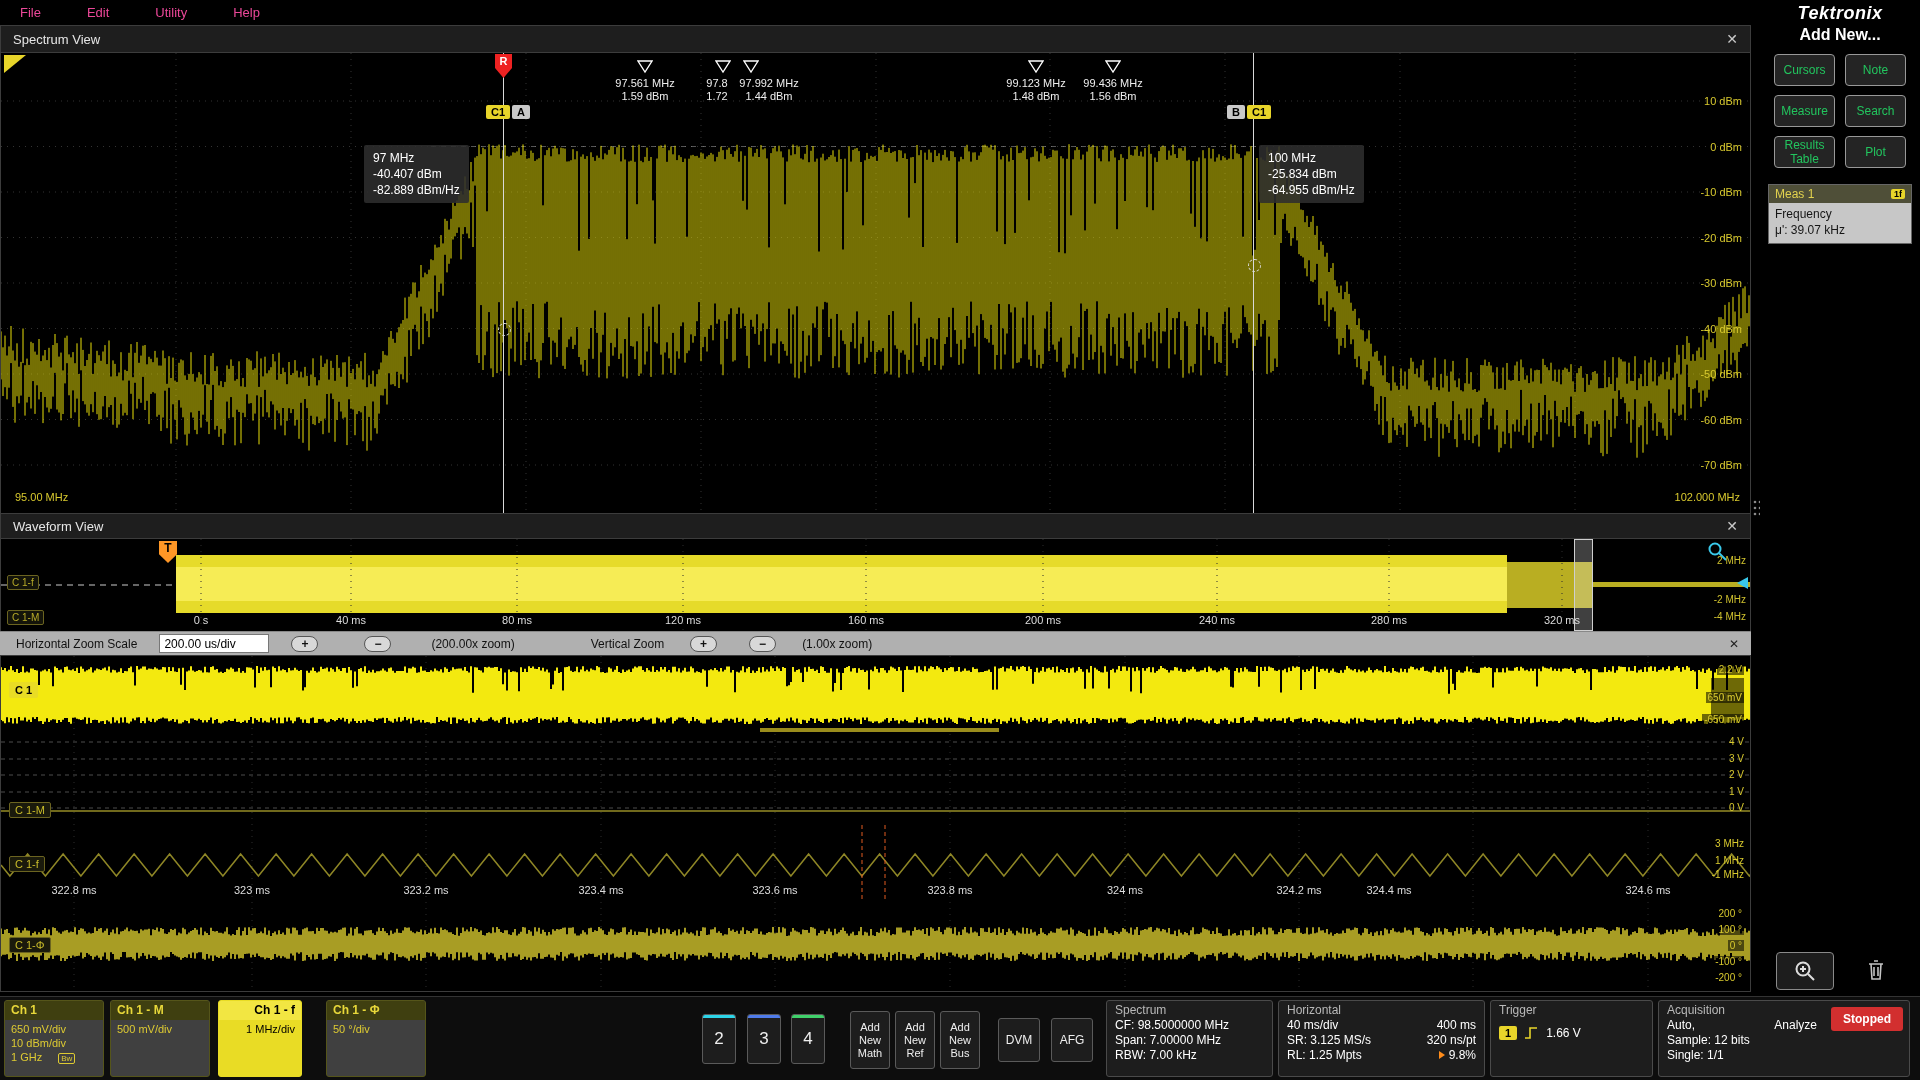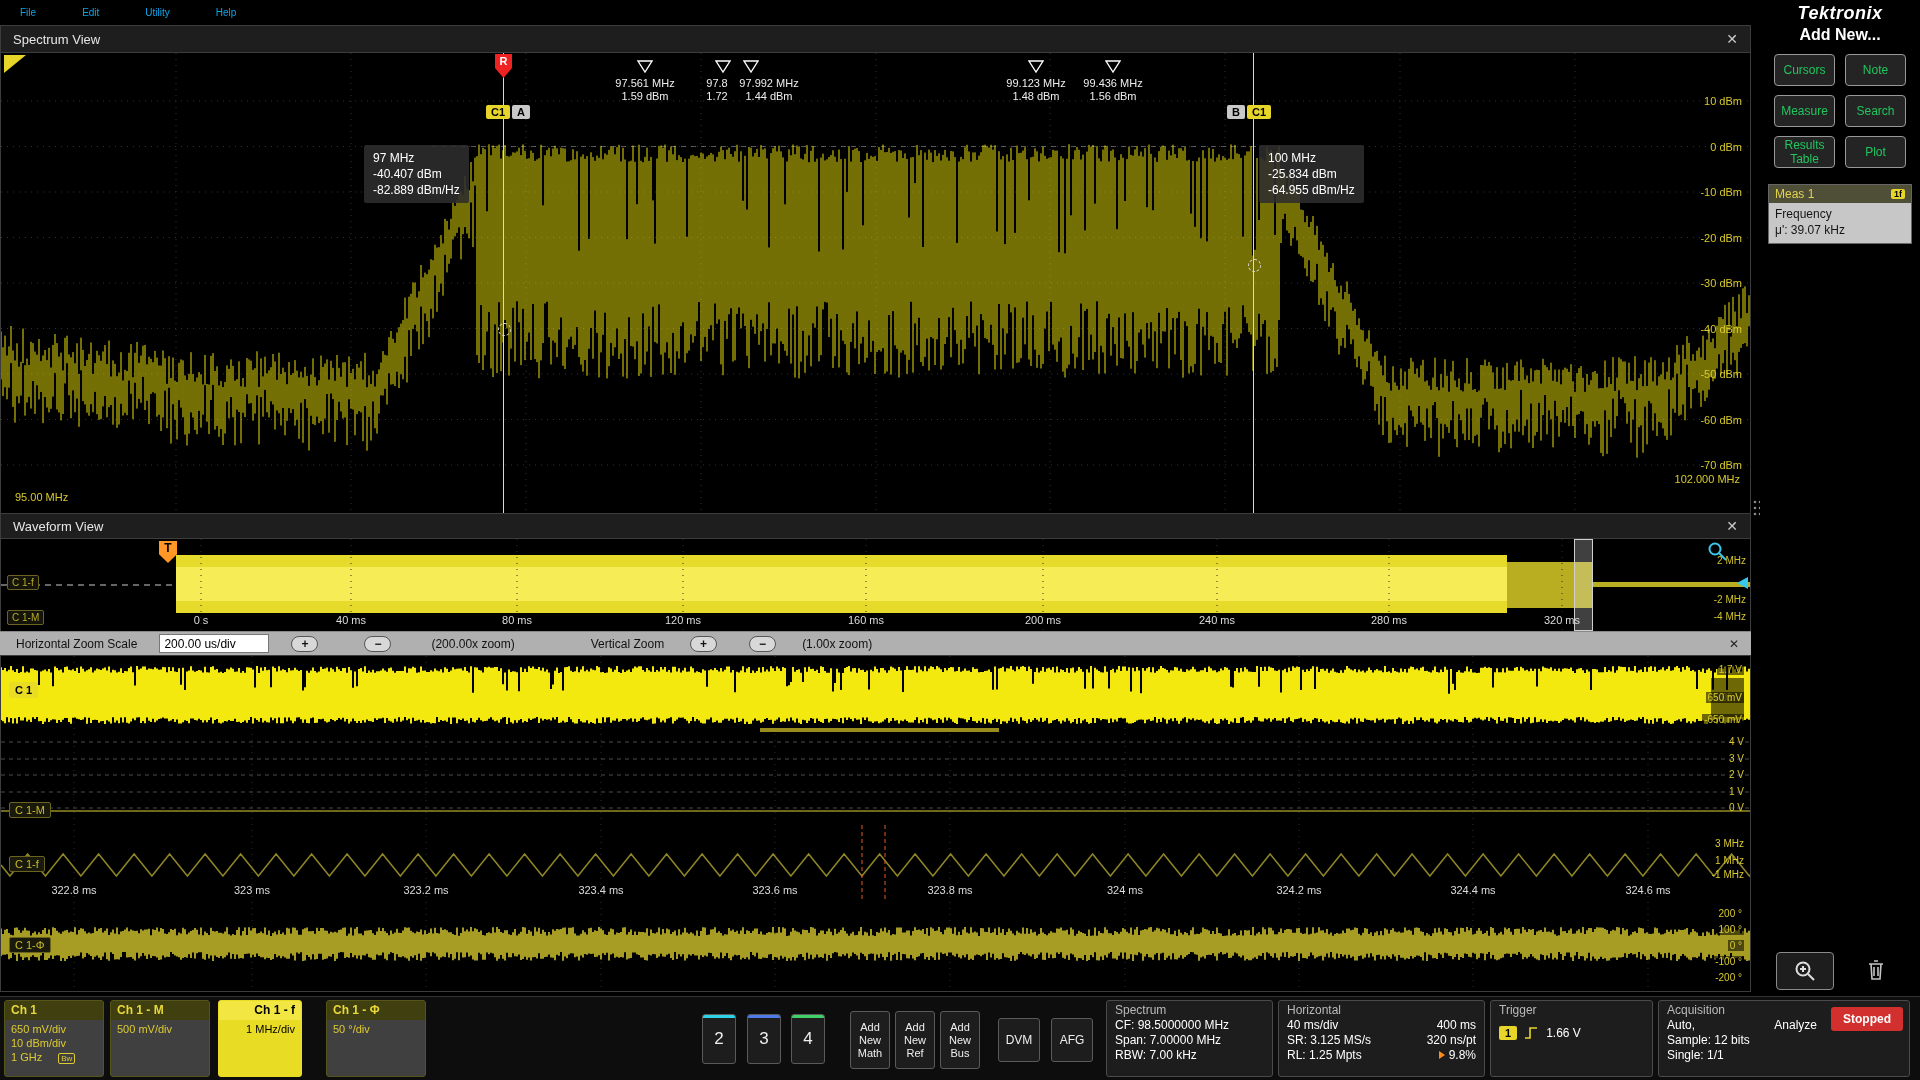--- a/index.html
+++ b/index.html
@@ -1,21 +1,21 @@
 <!DOCTYPE html>
 <html><head>
 <meta charset="utf-8">
 <style>
   html,body{margin:0;padding:0;background:#000;}
   body{font-family:"Liberation Sans",sans-serif;}
   .root{position:relative;width:1920px;height:1080px;background:#000;overflow:hidden;}
   .abs{position:absolute;}
   
   .menubar{left:0;top:0;width:1751px;height:25px;display:flex;align-items:center;gap:46px;padding-left:20px;box-sizing:border-box;}
-  .menu-item{color:#0ea5e9;font-size:10px;cursor:pointer;}
+  .menu-item{color:#ec4899;font-size:13px;cursor:pointer;}
   
   .panel{position:absolute;left:0;width:1751px;background:#000;border:1px solid #3c3c3c;box-sizing:border-box;}
   .panel-header{height:26px;background:#1e1e1e;border-bottom:1px solid #3c3c3c;color:#e6e6e6;font-size:13px;display:flex;align-items:center;justify-content:space-between;padding:0 12px;}
   .panel-header.small{height:24px;}
   .close{color:#c9c9c9;font-size:14px;cursor:pointer;}
   #spec-plot{position:relative;width:1749px;height:460px;overflow:hidden;background:#000;}
   svg{display:block;}
   .curline{position:absolute;top:0;width:1px;height:460px;background:#d9d9d9;}
   .curhandle{position:absolute;width:11px;height:11px;border:1px dashed #ddd;border-radius:50%;}
   .badge-yellow{background:#e8d52a;color:#000;font-size:11px;font-weight:bold;padding:1px 5px;border-radius:2px;}
@@ -118,21 +118,21 @@
         <div>-40.407 dBm</div>
         <div>-82.889 dBm/Hz</div>
       </div>
       <div class="infobox" style="left:1258px;top:92px;">
         <div>100 MHz</div>
         <div>-25.834 dBm</div>
         <div>-64.955 dBm/Hz</div>
       </div>
 
       <span class="axis-x" style="left:14px;top:438px;">95.00 MHz</span>
-      <span class="axis-x" style="right:10px;top:420px;">102.000 MHz</span>
+      <span class="axis-x" style="right:10px;top:438px;">102.000 MHz</span>
     <div style="position:absolute;white-space:nowrap;right:8px;top:42px;font-size:11px;color:#d8c92e;">10 dBm</div>
         <div style="position:absolute;white-space:nowrap;right:8px;top:87.5px;font-size:11px;color:#d8c92e;">0 dBm</div>
         <div style="position:absolute;white-space:nowrap;right:8px;top:133px;font-size:11px;color:#d8c92e;">-10 dBm</div>
         <div style="position:absolute;white-space:nowrap;right:8px;top:178.5px;font-size:11px;color:#d8c92e;">-20 dBm</div>
         <div style="position:absolute;white-space:nowrap;right:8px;top:224px;font-size:11px;color:#d8c92e;">-30 dBm</div>
         <div style="position:absolute;white-space:nowrap;right:8px;top:269.5px;font-size:11px;color:#d8c92e;">-40 dBm</div>
         <div style="position:absolute;white-space:nowrap;right:8px;top:315px;font-size:11px;color:#d8c92e;">-50 dBm</div>
         <div style="position:absolute;white-space:nowrap;right:8px;top:360.5px;font-size:11px;color:#d8c92e;">-60 dBm</div>
         <div style="position:absolute;white-space:nowrap;right:8px;top:406px;font-size:11px;color:#d8c92e;">-70 dBm</div>
         <div style="position:absolute;white-space:nowrap;left:644px;top:24px;transform:translateX(-50%);font-size:11px;color:#eeeeee;">97.561 MHz</div>
@@ -230,23 +230,23 @@
     <div class="trace-badge" style="left:8px;top:200px;">C 1-f</div>
     <div class="trace-badge" style="left:8px;top:281px;">C 1-Φ</div>
   <div style="position:absolute;white-space:nowrap;left:73px;top:228px;transform:translateX(-50%);font-size:11px;color:#dddddd;">322.8 ms</div>
       <div style="position:absolute;white-space:nowrap;left:251px;top:228px;transform:translateX(-50%);font-size:11px;color:#dddddd;">323 ms</div>
       <div style="position:absolute;white-space:nowrap;left:425px;top:228px;transform:translateX(-50%);font-size:11px;color:#dddddd;">323.2 ms</div>
       <div style="position:absolute;white-space:nowrap;left:600px;top:228px;transform:translateX(-50%);font-size:11px;color:#dddddd;">323.4 ms</div>
       <div style="position:absolute;white-space:nowrap;left:774px;top:228px;transform:translateX(-50%);font-size:11px;color:#dddddd;">323.6 ms</div>
       <div style="position:absolute;white-space:nowrap;left:949px;top:228px;transform:translateX(-50%);font-size:11px;color:#dddddd;">323.8 ms</div>
       <div style="position:absolute;white-space:nowrap;left:1124px;top:228px;transform:translateX(-50%);font-size:11px;color:#dddddd;">324 ms</div>
       <div style="position:absolute;white-space:nowrap;left:1298px;top:228px;transform:translateX(-50%);font-size:11px;color:#dddddd;">324.2 ms</div>
-      <div style="position:absolute;white-space:nowrap;left:1472px;top:228px;transform:translateX(-50%);font-size:11px;color:#dddddd;">324.4 ms</div>
+      <div style="position:absolute;white-space:nowrap;left:1388px;top:228px;transform:translateX(-50%);font-size:11px;color:#dddddd;">324.4 ms</div>
       <div style="position:absolute;white-space:nowrap;left:1647px;top:228px;transform:translateX(-50%);font-size:11px;color:#dddddd;">324.6 ms</div>
-      <div style="position:absolute;white-space:nowrap;right:6px;top:8px;font-size:10px;color:#d8c92e;background:rgba(0,0,0,.55);padding:0 2px;">1.7 V</div>
+      <div style="position:absolute;white-space:nowrap;right:6px;top:8px;font-size:10px;color:#d8c92e;background:rgba(0,0,0,.55);padding:0 2px;">2.2 V</div>
       <div style="position:absolute;white-space:nowrap;right:6px;top:22px;font-size:10px;color:#d8c92e;background:rgba(0,0,0,.55);padding:14px 2px;">1.05 V</div>
       <div style="position:absolute;white-space:nowrap;right:6px;top:36px;font-size:10px;color:#d8c92e;background:rgba(0,0,0,.55);padding:0 2px;">650 mV</div>
       <div style="position:absolute;white-space:nowrap;right:6px;top:58px;font-size:10px;color:#d8c92e;background:rgba(0,0,0,.55);padding:0 2px;">-650 mV</div>
       <div style="position:absolute;white-space:nowrap;right:6px;top:80px;font-size:10px;color:#d8c92e;">4 V</div>
       <div style="position:absolute;white-space:nowrap;right:6px;top:97px;font-size:10px;color:#d8c92e;">3 V</div>
       <div style="position:absolute;white-space:nowrap;right:6px;top:113px;font-size:10px;color:#d8c92e;">2 V</div>
       <div style="position:absolute;white-space:nowrap;right:6px;top:130px;font-size:10px;color:#d8c92e;">1 V</div>
       <div style="position:absolute;white-space:nowrap;right:6px;top:146px;font-size:10px;color:#d8c92e;">0 V</div>
       <div style="position:absolute;white-space:nowrap;right:6px;top:182px;font-size:10px;color:#d8c92e;">3 MHz</div>
       <div style="position:absolute;white-space:nowrap;right:6px;top:199px;font-size:10px;color:#d8c92e;">1 MHz</div>

